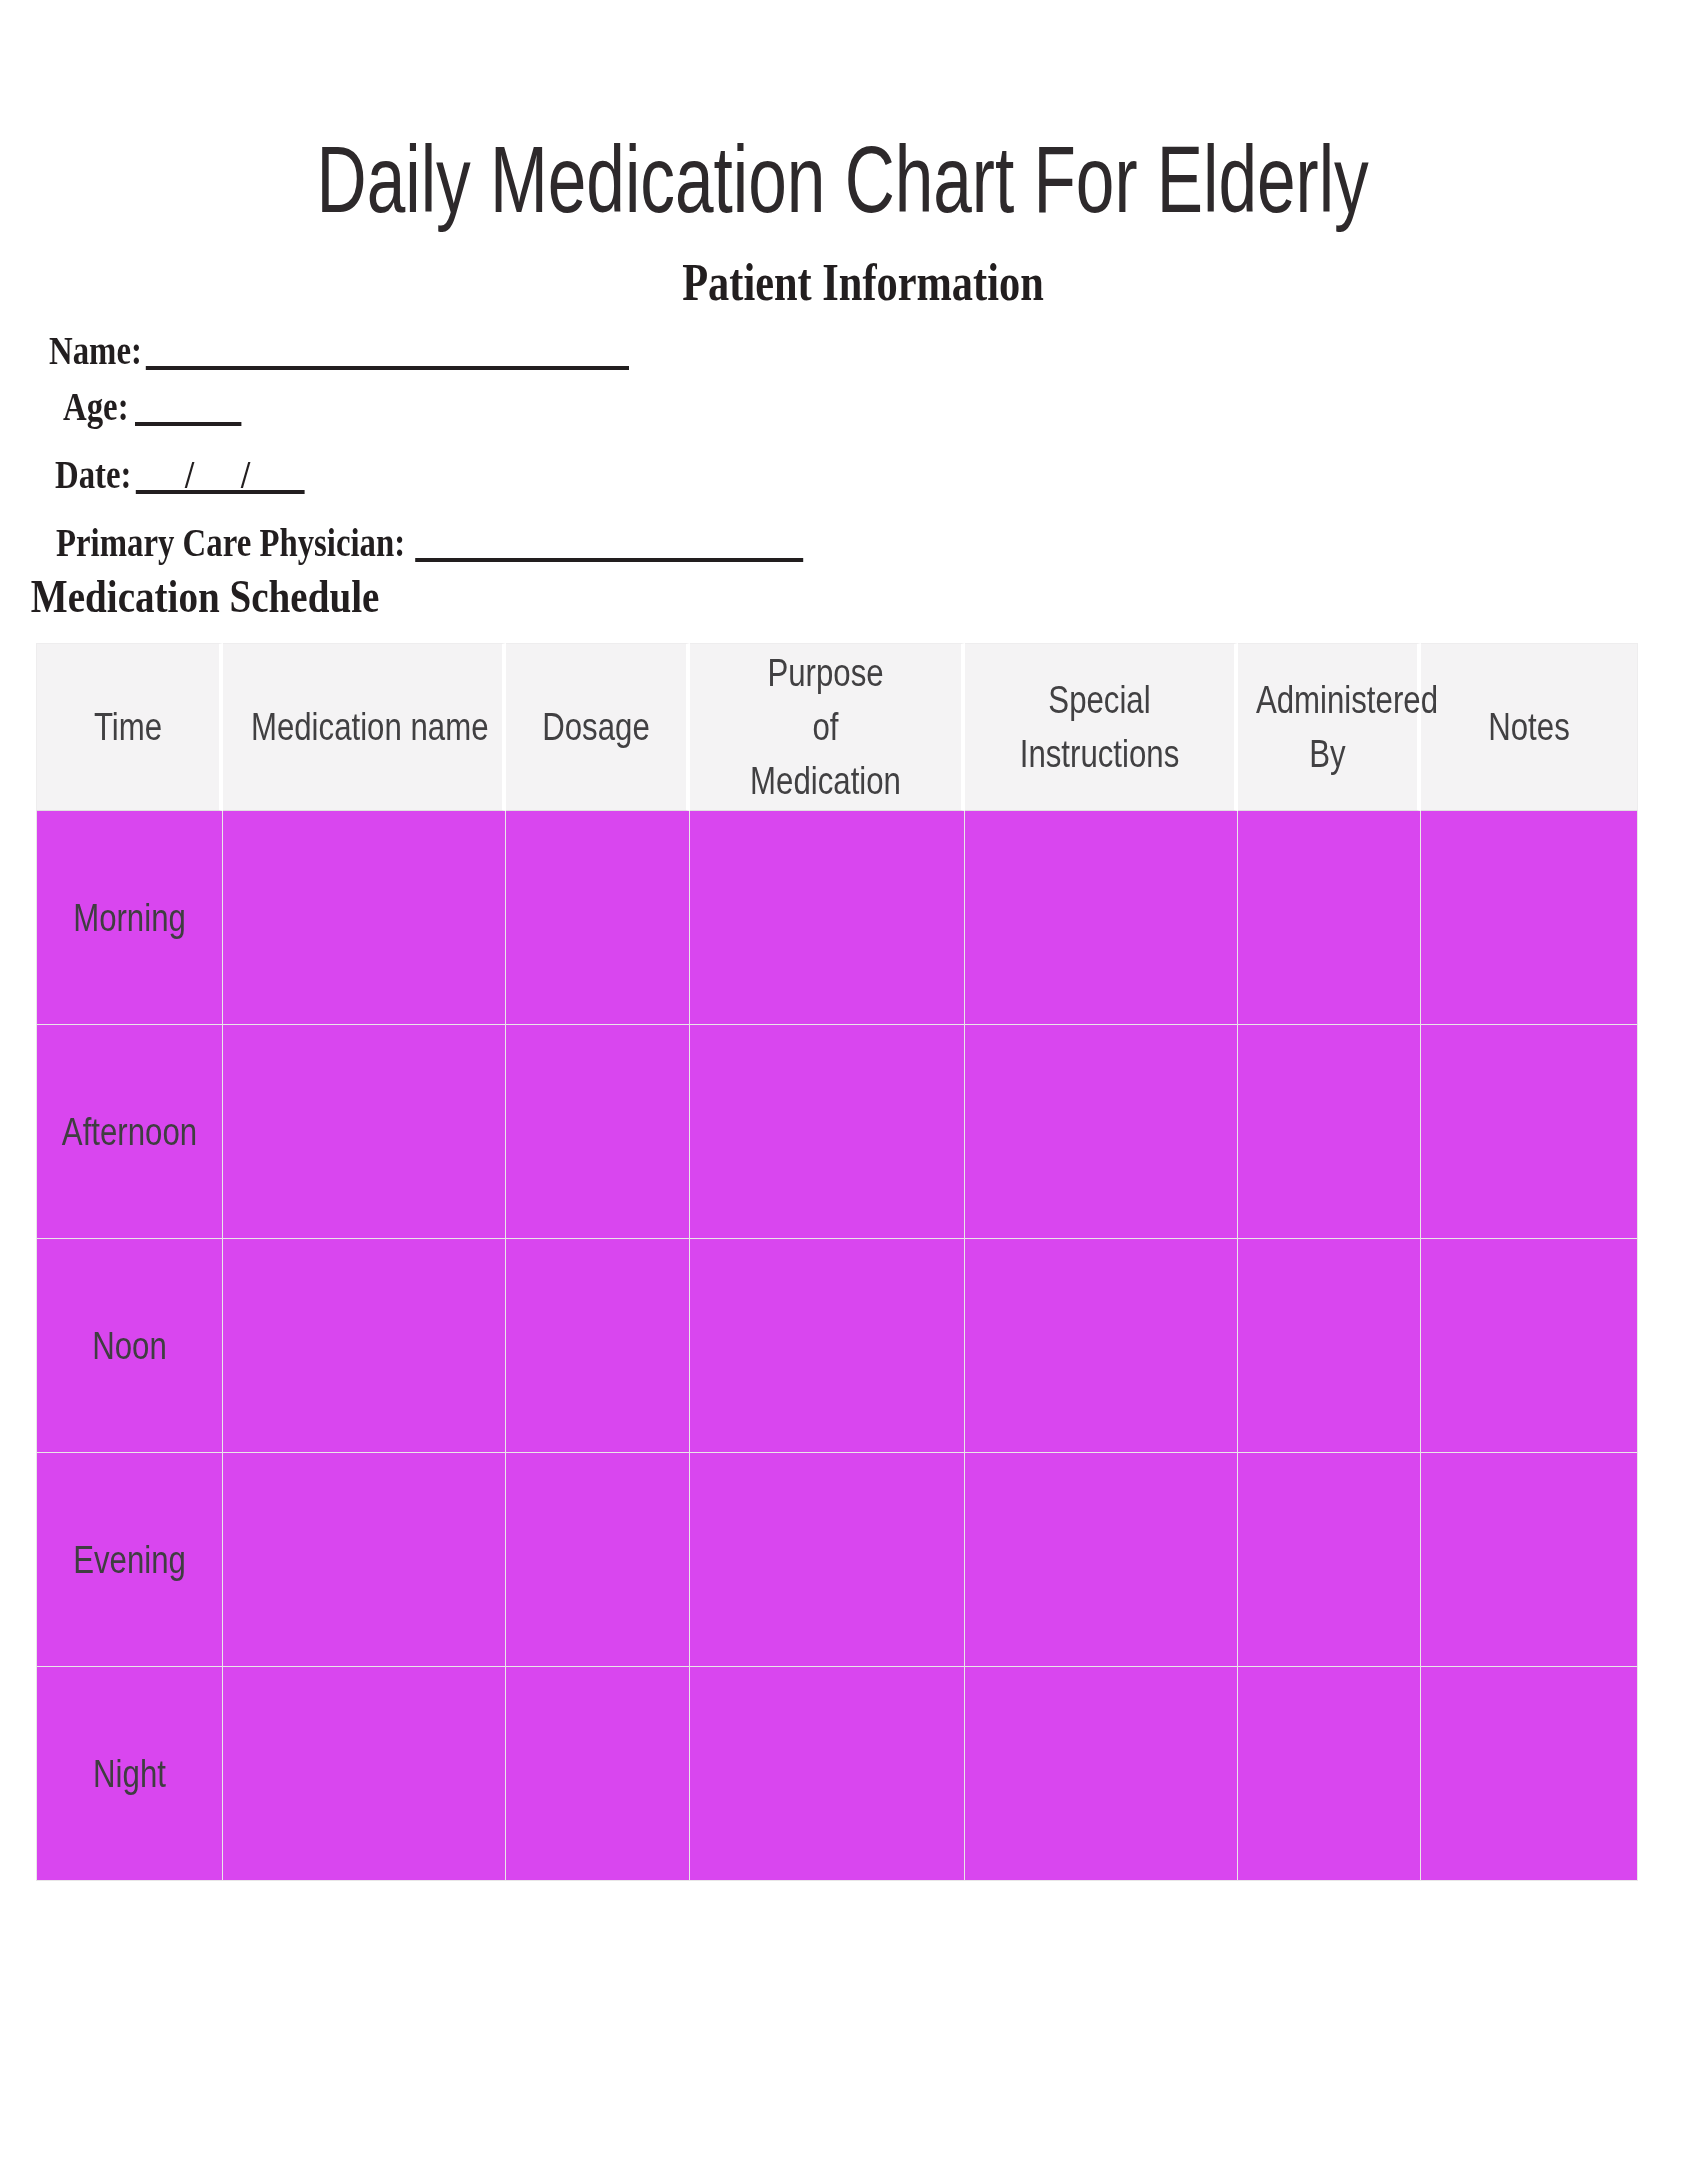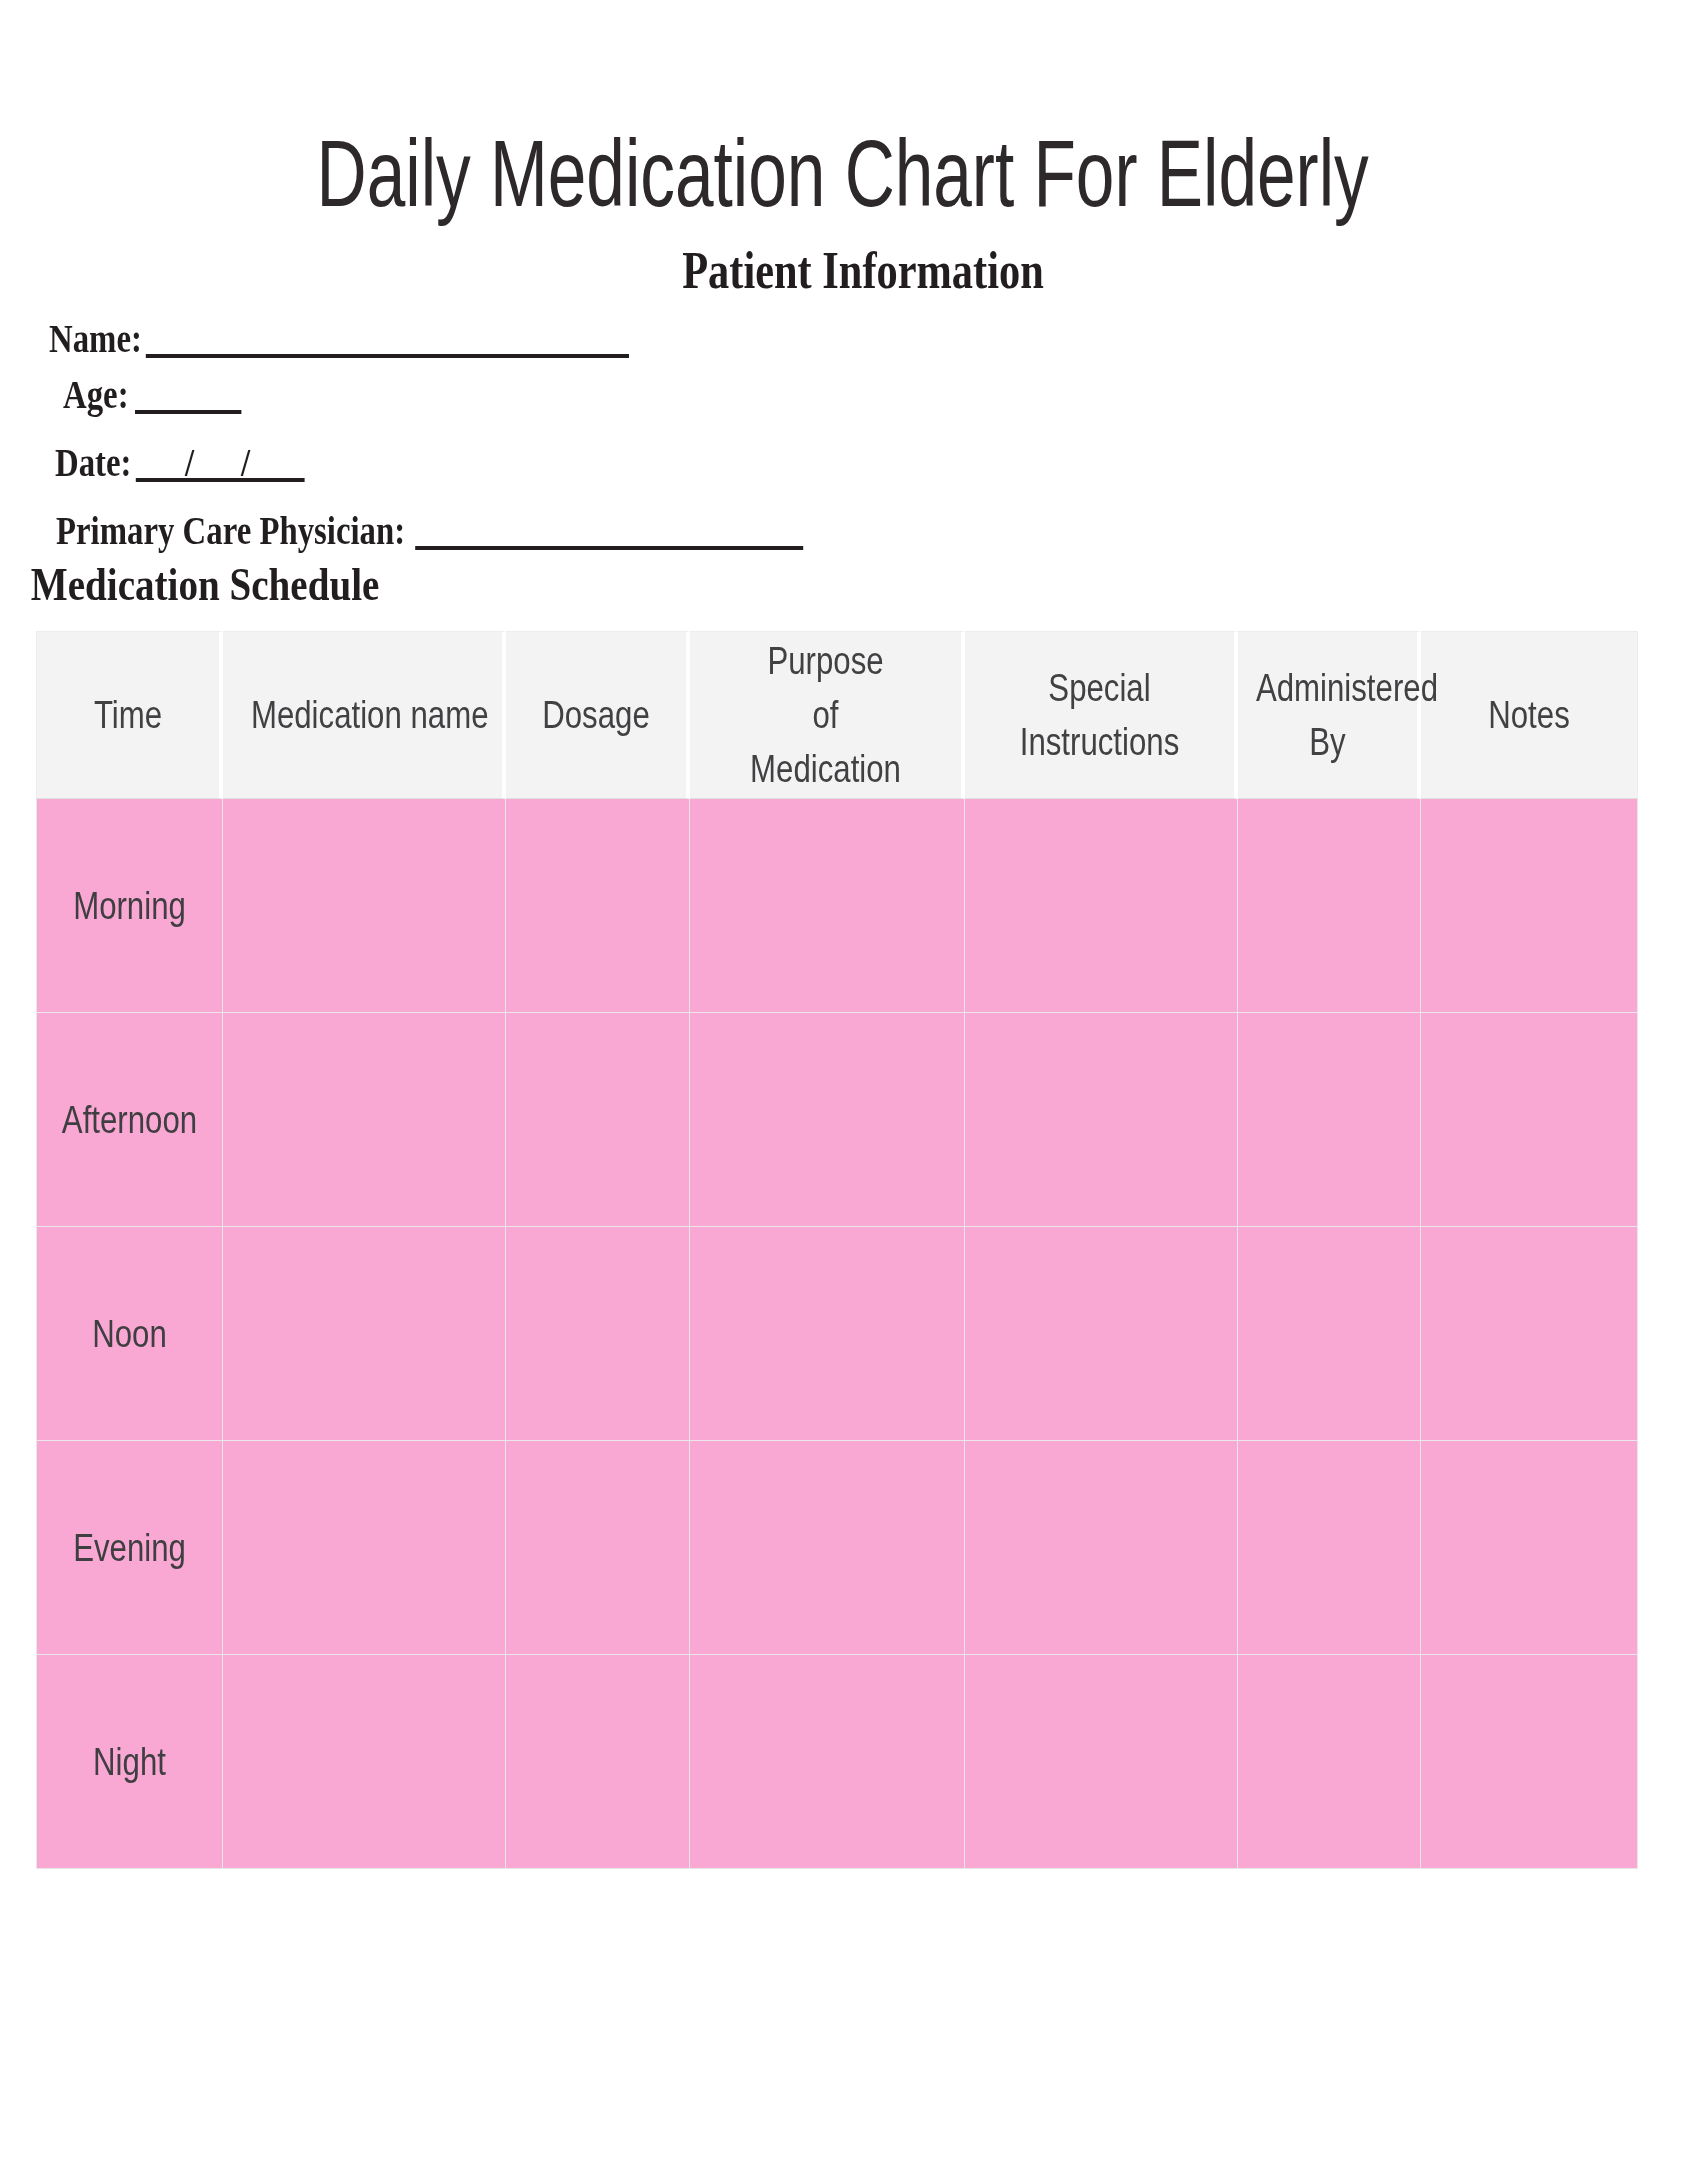--- a/index.html
+++ b/index.html
@@ -6,21 +6,21 @@
   body {
     width: 1685px;
     height: 2181px;
     background: #ffffff;
     font-family: "Liberation Sans", "DejaVu Sans", sans-serif;
     overflow: hidden;
   }
 
   
   .doc-title {
-    margin: 10px;
+    margin: 16px;
     padding-top: 106px;
     font-size: 95px;
     line-height: 114px;
     font-weight: 400;
     text-align: center;
     color: #2d292b;
     white-space: nowrap;
   }
   .doc-title .squeeze { display: inline-block; transform: scaleX(0.73); transform-origin: center; }
 
@@ -102,21 +102,21 @@
   }
   .schedule-table th:first-child { border-left: 1.7px solid #eeedee; }
   .schedule-table th:last-child  { border-right: 1.7px solid #eeedee; }
 
   .schedule-table tbody tr { height: 214px; }
   .schedule-table td {
     padding: 0;
     vertical-align: middle;
     border-right: 1.7px solid #e9e7e8;
     border-bottom: 1.7px solid #e9e7e8;
-    background: #f9a8d4;
+    background: #d946ef;
   }
   .schedule-table td:first-child { border-left: 1.7px solid #e9e7e8; }
 
   .cell-text {
     display: block;
     width: 100%;
     white-space: pre;           
     text-align: center;
     line-height: 54px;
     transform: scaleX(0.80);

